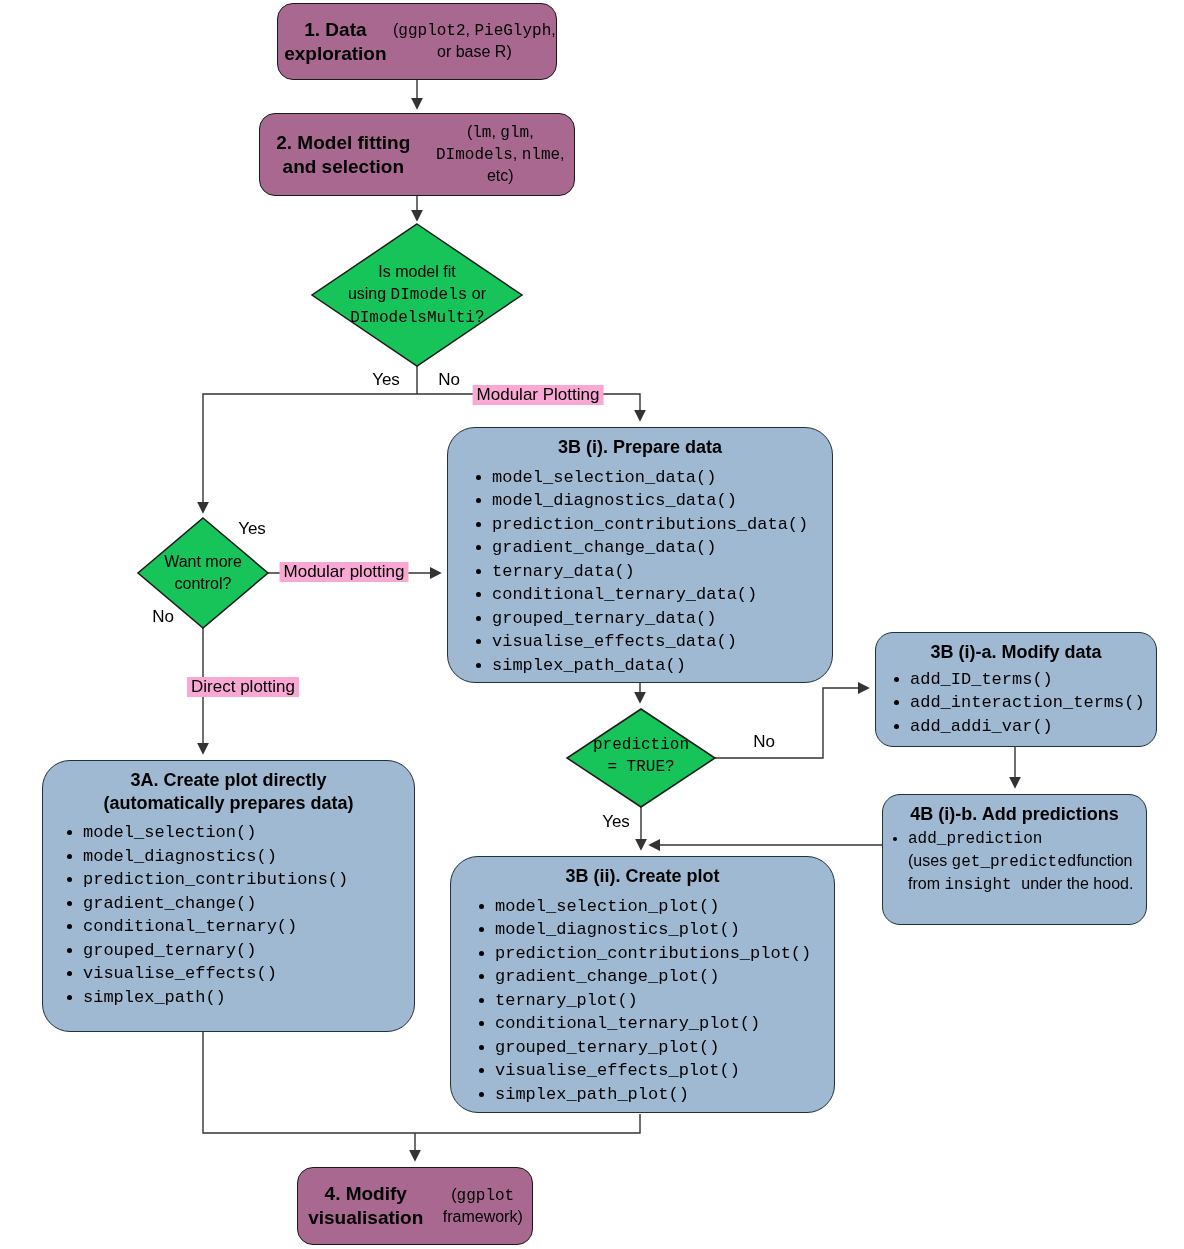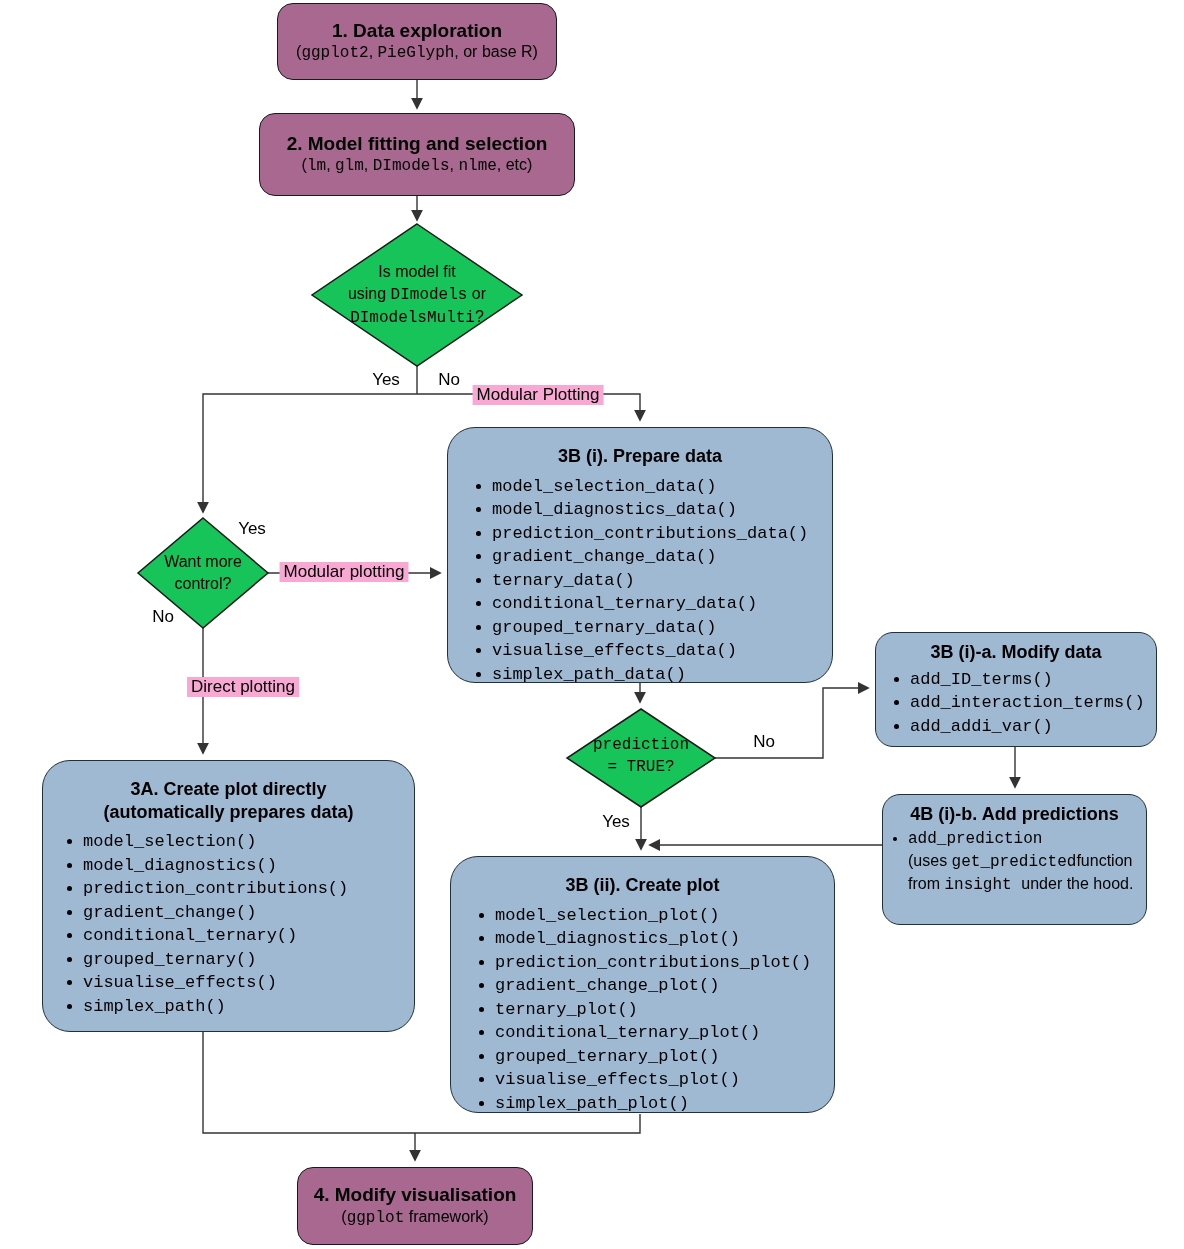--- a/index.html
+++ b/index.html
@@ -2,27 +2,27 @@
 <html style="--purple: #a8688f; --green: #16c45a; --blue: #9fb9d3; --node-border: #1a1a1a; --blue-border: #22303c; --line: #333333;"><head>
 <meta charset="utf-8">
 <style>
   html,body{margin:0;padding:0;background:#fff;}
   #canvas{position:relative;width:1184px;height:1249px;background:#fff;overflow:hidden;
           font-family:"Liberation Sans",sans-serif;color:#000;}
   svg.layer{position:absolute;left:0;top:0;width:1184px;height:1249px;}
   .edge{fill:none;stroke:var(--line,#333);stroke-width:1.4px;}
   .diamond{fill:var(--green,#16c45a);stroke:var(--node-border,#1a1a1a);stroke-width:1.5px;}
   .box{position:absolute;box-sizing:border-box;border:1.5px solid var(--node-border,#1a1a1a);}
-  .purple{background:var(--purple,#a8688f);border-radius:16px;display:flex;flex-direction:column;
+  .purple{background:var(--purple,#a8688f);border-radius:16px;display:flex;flex-direction:row;
           align-items:center;justify-content:center;text-align:center;}
   .blue{background:var(--blue,#9fb9d3);border-color:var(--blue-border,#22303c);border-radius:28px;}
   .blue.small{border-radius:18px;}
   .ptitle{font-size:19px;font-weight:bold;line-height:1.25;}
   .psub{font-size:16px;line-height:1.3;}
-  .btitle{font-size:18px;font-weight:bold;text-align:center;padding-top:17px;line-height:1.25;}
+  .btitle{font-size:18px;font-weight:bold;text-align:center;padding-top:8px;line-height:1.25;}
   .mono{font-family:"Liberation Mono","DejaVu Sans Mono",monospace;}
   ul.fn{margin:7px 0 0 0;padding-left:44px;}
   ul.fn li{font-family:"Liberation Mono","DejaVu Sans Mono",monospace;font-size:17px;
            line-height:23.5px;white-space:nowrap;}
   ul.fn.wrap li{white-space:normal;}
   .dtext{position:absolute;text-align:center;font-size:16px;line-height:1.35;
          transform:translate(-50%,-50%);}
   .elabel{position:absolute;font-size:17px;transform:translate(-50%,-50%);white-space:nowrap;}
   .elabel.bg{background:#f9a8d4;padding:0 4px;}
   .block{display:block;}

